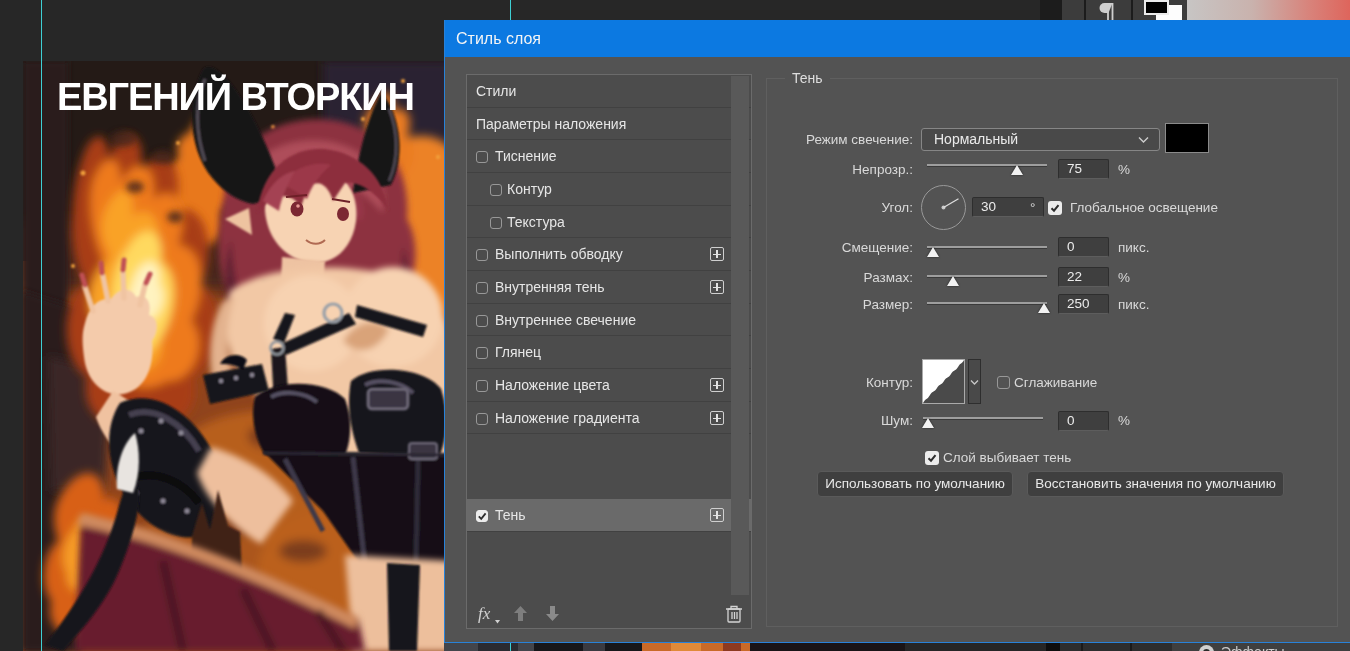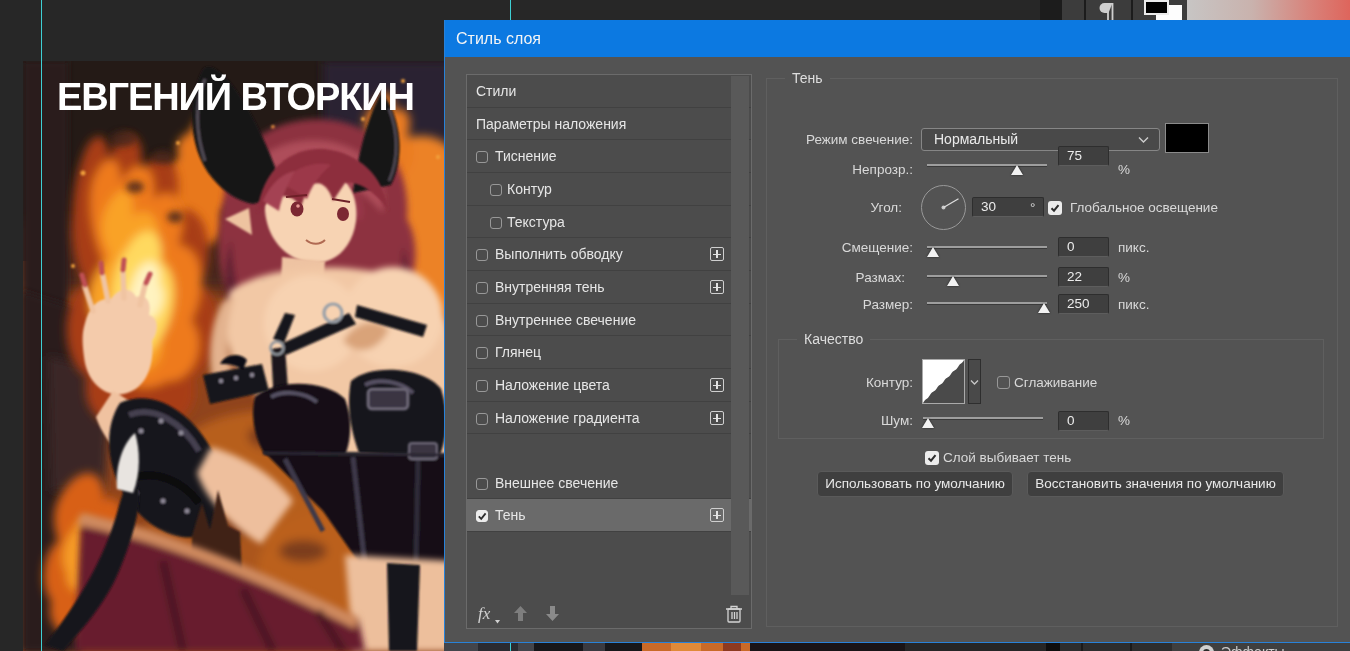--- a/index.html
+++ b/index.html
@@ -384,24 +384,20 @@
         <div class="row" style="top:294px;height:33px">
           <span class="cb"></span>
           <span class="lbl withcb">Наложение цвета</span>
           <span class="plus" style="top:9px"></span>
         </div>
         <div class="row" style="top:327px;height:32px">
           <span class="cb"></span>
           <span class="lbl withcb">Наложение градиента</span>
           <span class="plus" style="top:9px"></span>
         </div>
-        <div class="row" style="top:392px;height:32px">
-          <span class="cb"></span>
-          <span class="lbl withcb">Внешнее свечение</span>
-        </div>
         <div class="row sel" style="top:424px;height:33px">
           <span class="cb checked">
             <svg width="12" height="12" viewBox="0 0 12 12" style="position:absolute;left:-1px;top:-1px">
               <path d="M2.8 6.4 L5.2 8.8 L9.6 3.4" stroke="#2d2d2d" stroke-width="1.8" fill="none"></path>
             </svg>
           </span>
           <span class="lbl withcb">Тень</span>
           <span class="plus" style="top:9px"></span>
         </div>
         <div id="scrollbar" class="abs"></div>
@@ -413,56 +409,53 @@
   <g stroke="#d4d4d4" stroke-width="1.3" fill="none">
     <rect x="251" y="6" width="12" height="13" rx="1"></rect>
     <path d="M249 6 h16 M254 6 v-2.5 h6 v2.5 M255 9 v7 M257.5 9 v7 M260 9 v7"></path>
   </g>
 </svg>
       </div>
 
     <fieldset id="fs-outer">
         <legend>Тень</legend>
       </fieldset>
-    <fieldset id="fs-q">
-        <legend>Качество</legend>
-      </fieldset>
 
     <div id="controls" style="position: absolute; left: 0px; top: 0px;">
         <div class="flabel" style="left:248px;top:112px">Режим свечение:</div>
         <div id="dd" class="abs">Нормальный<svg style="position:absolute;right:10px;top:7px" width="11" height="8" viewBox="0 0 11 8">
             <path d="M1 1.5 L5.5 6 L10 1.5" stroke="#cccccc" stroke-width="1.4" fill="none"></path>
           </svg></div>
         <div id="swatch" class="abs"></div>
         <div class="flabel" style="left:248px;top:142px">Непрозр.:</div>
         <div class="track abs" style="left:482px;top:144px;width:120px"></div>
   <div class="thumb abs" style="left:565.5px;top:145px"></div>
-        <div class="vbox" style="top:126px">75</div>
+        <div class="vbox" style="top:139px">75</div>
         <div class="funit" style="left:673px;top:142px">%</div>
-        <div class="flabel" style="left:237px;top:180px">Угол:</div>
+        <div class="flabel" style="left:248px;top:180px">Угол:</div>
         <div id="dial" class="abs">
           <svg width="45" height="45" viewBox="0 0 45 45" style="position:absolute;left:-1px;top:-1px">
             <circle cx="22.5" cy="22.5" r="2" fill="#c8c8c8"></circle>
             <line x1="22.5" y1="22.5" x2="37.5" y2="13.8" stroke="#dedede" stroke-width="1.3"></line>
           </svg>
         </div>
         <div class="vbox" style="left:527px;top:177px;width:72px">30</div>
         <div class="funit" style="left:585px;top:180px">°</div>
         <div class="pscheck" style="left:603px;top:181px">
           <svg width="12" height="12" viewBox="0 0 12 12">
             <path d="M2.5 6.2 L5 8.7 L9.5 3.2" stroke="#2d2d2d" stroke-width="2" fill="none"></path>
           </svg>
         </div>
         <div class="clabel" style="left:625px;top:180px">Глобальное освещение</div>
         <div class="flabel" style="left:248px;top:220px">Смещение:</div>
         <div class="track abs" style="left:482px;top:225.5px;width:120px"></div>
   <div class="thumb abs" style="left:481.5px;top:226.5px"></div>
         <div class="vbox" style="top:217px">0</div>
         <div class="funit" style="left:673px;top:220px">пикс.</div>
-        <div class="flabel" style="left:240px;top:249.5px">Размах:</div>
+        <div class="flabel" style="left:248px;top:249.5px">Размах:</div>
         <div class="track abs" style="left:482px;top:255px;width:120px"></div>
   <div class="thumb abs" style="left:501.5px;top:256px"></div>
         <div class="vbox" style="top:246.5px">22</div>
         <div class="funit" style="left:673px;top:249.5px">%</div>
         <div class="flabel" style="left:248px;top:277px">Размер:</div>
         <div class="track abs" style="left:482px;top:282px;width:120px"></div>
   <div class="thumb abs" style="left:592.5px;top:283px"></div>
         <div class="vbox" style="top:273.5px">250</div>
         <div class="funit" style="left:673px;top:277px">пикс.</div>
         <div class="flabel" style="left:248px;top:355px">Контур:</div>

